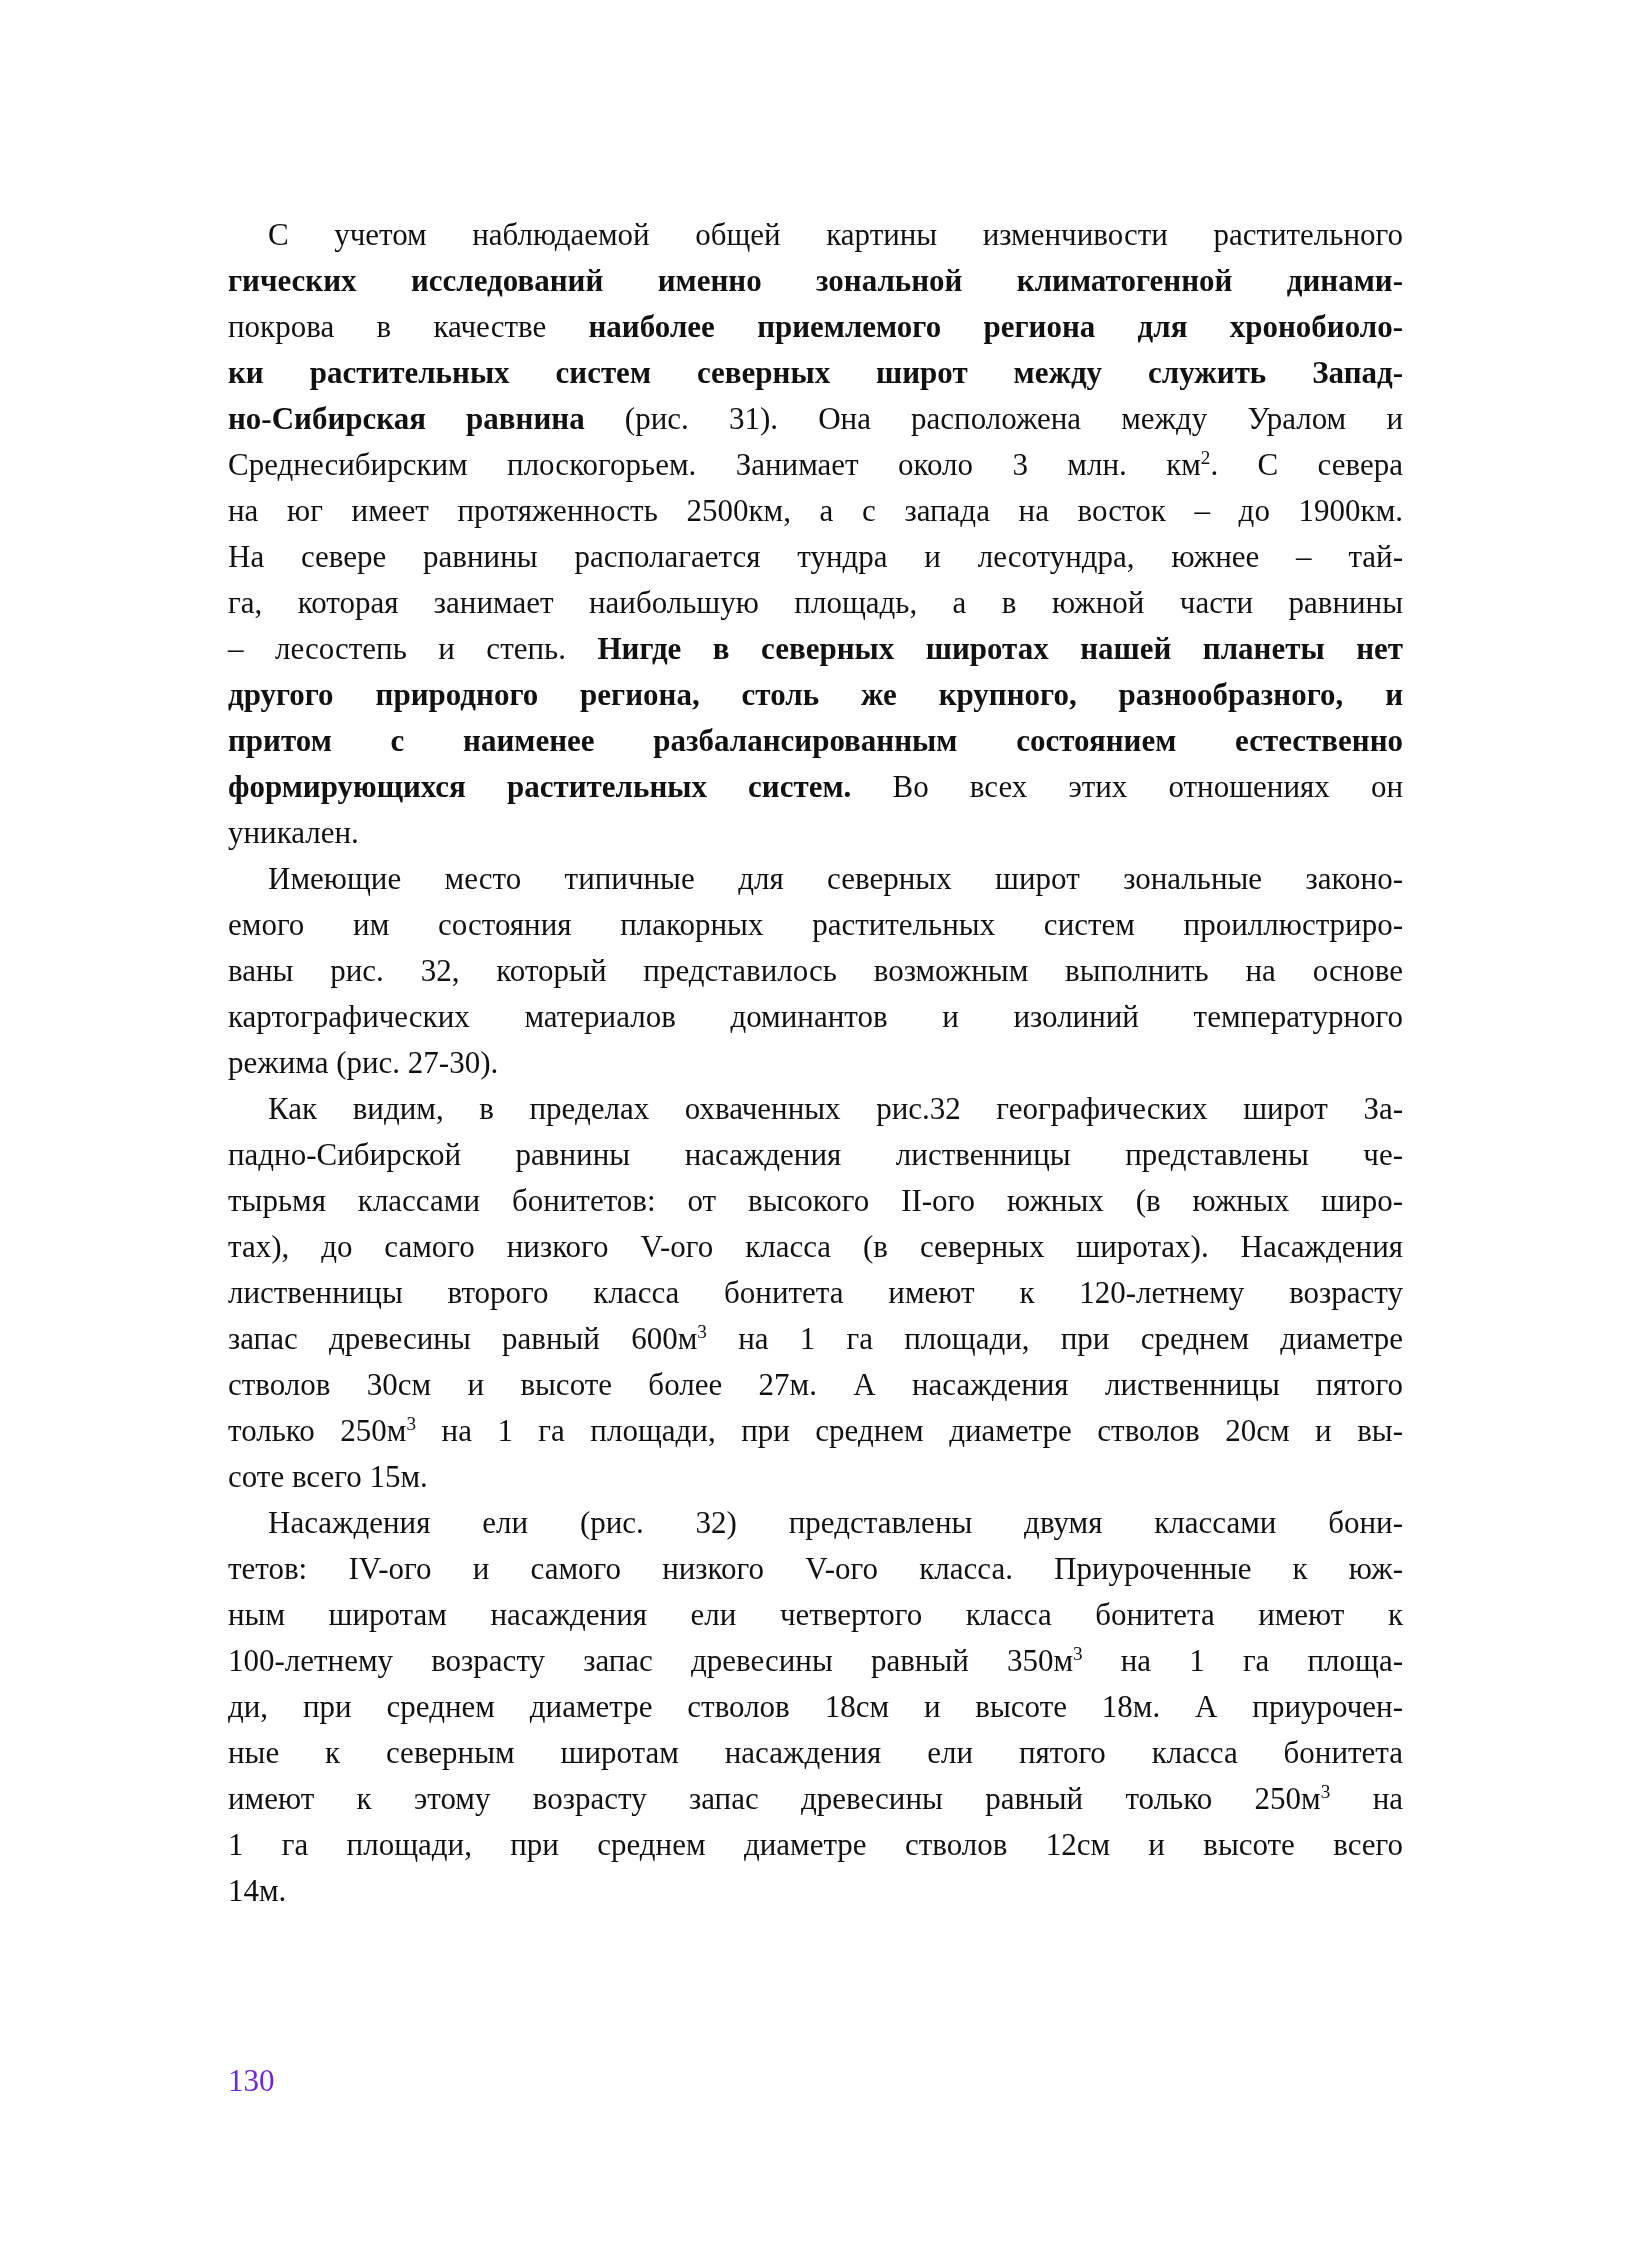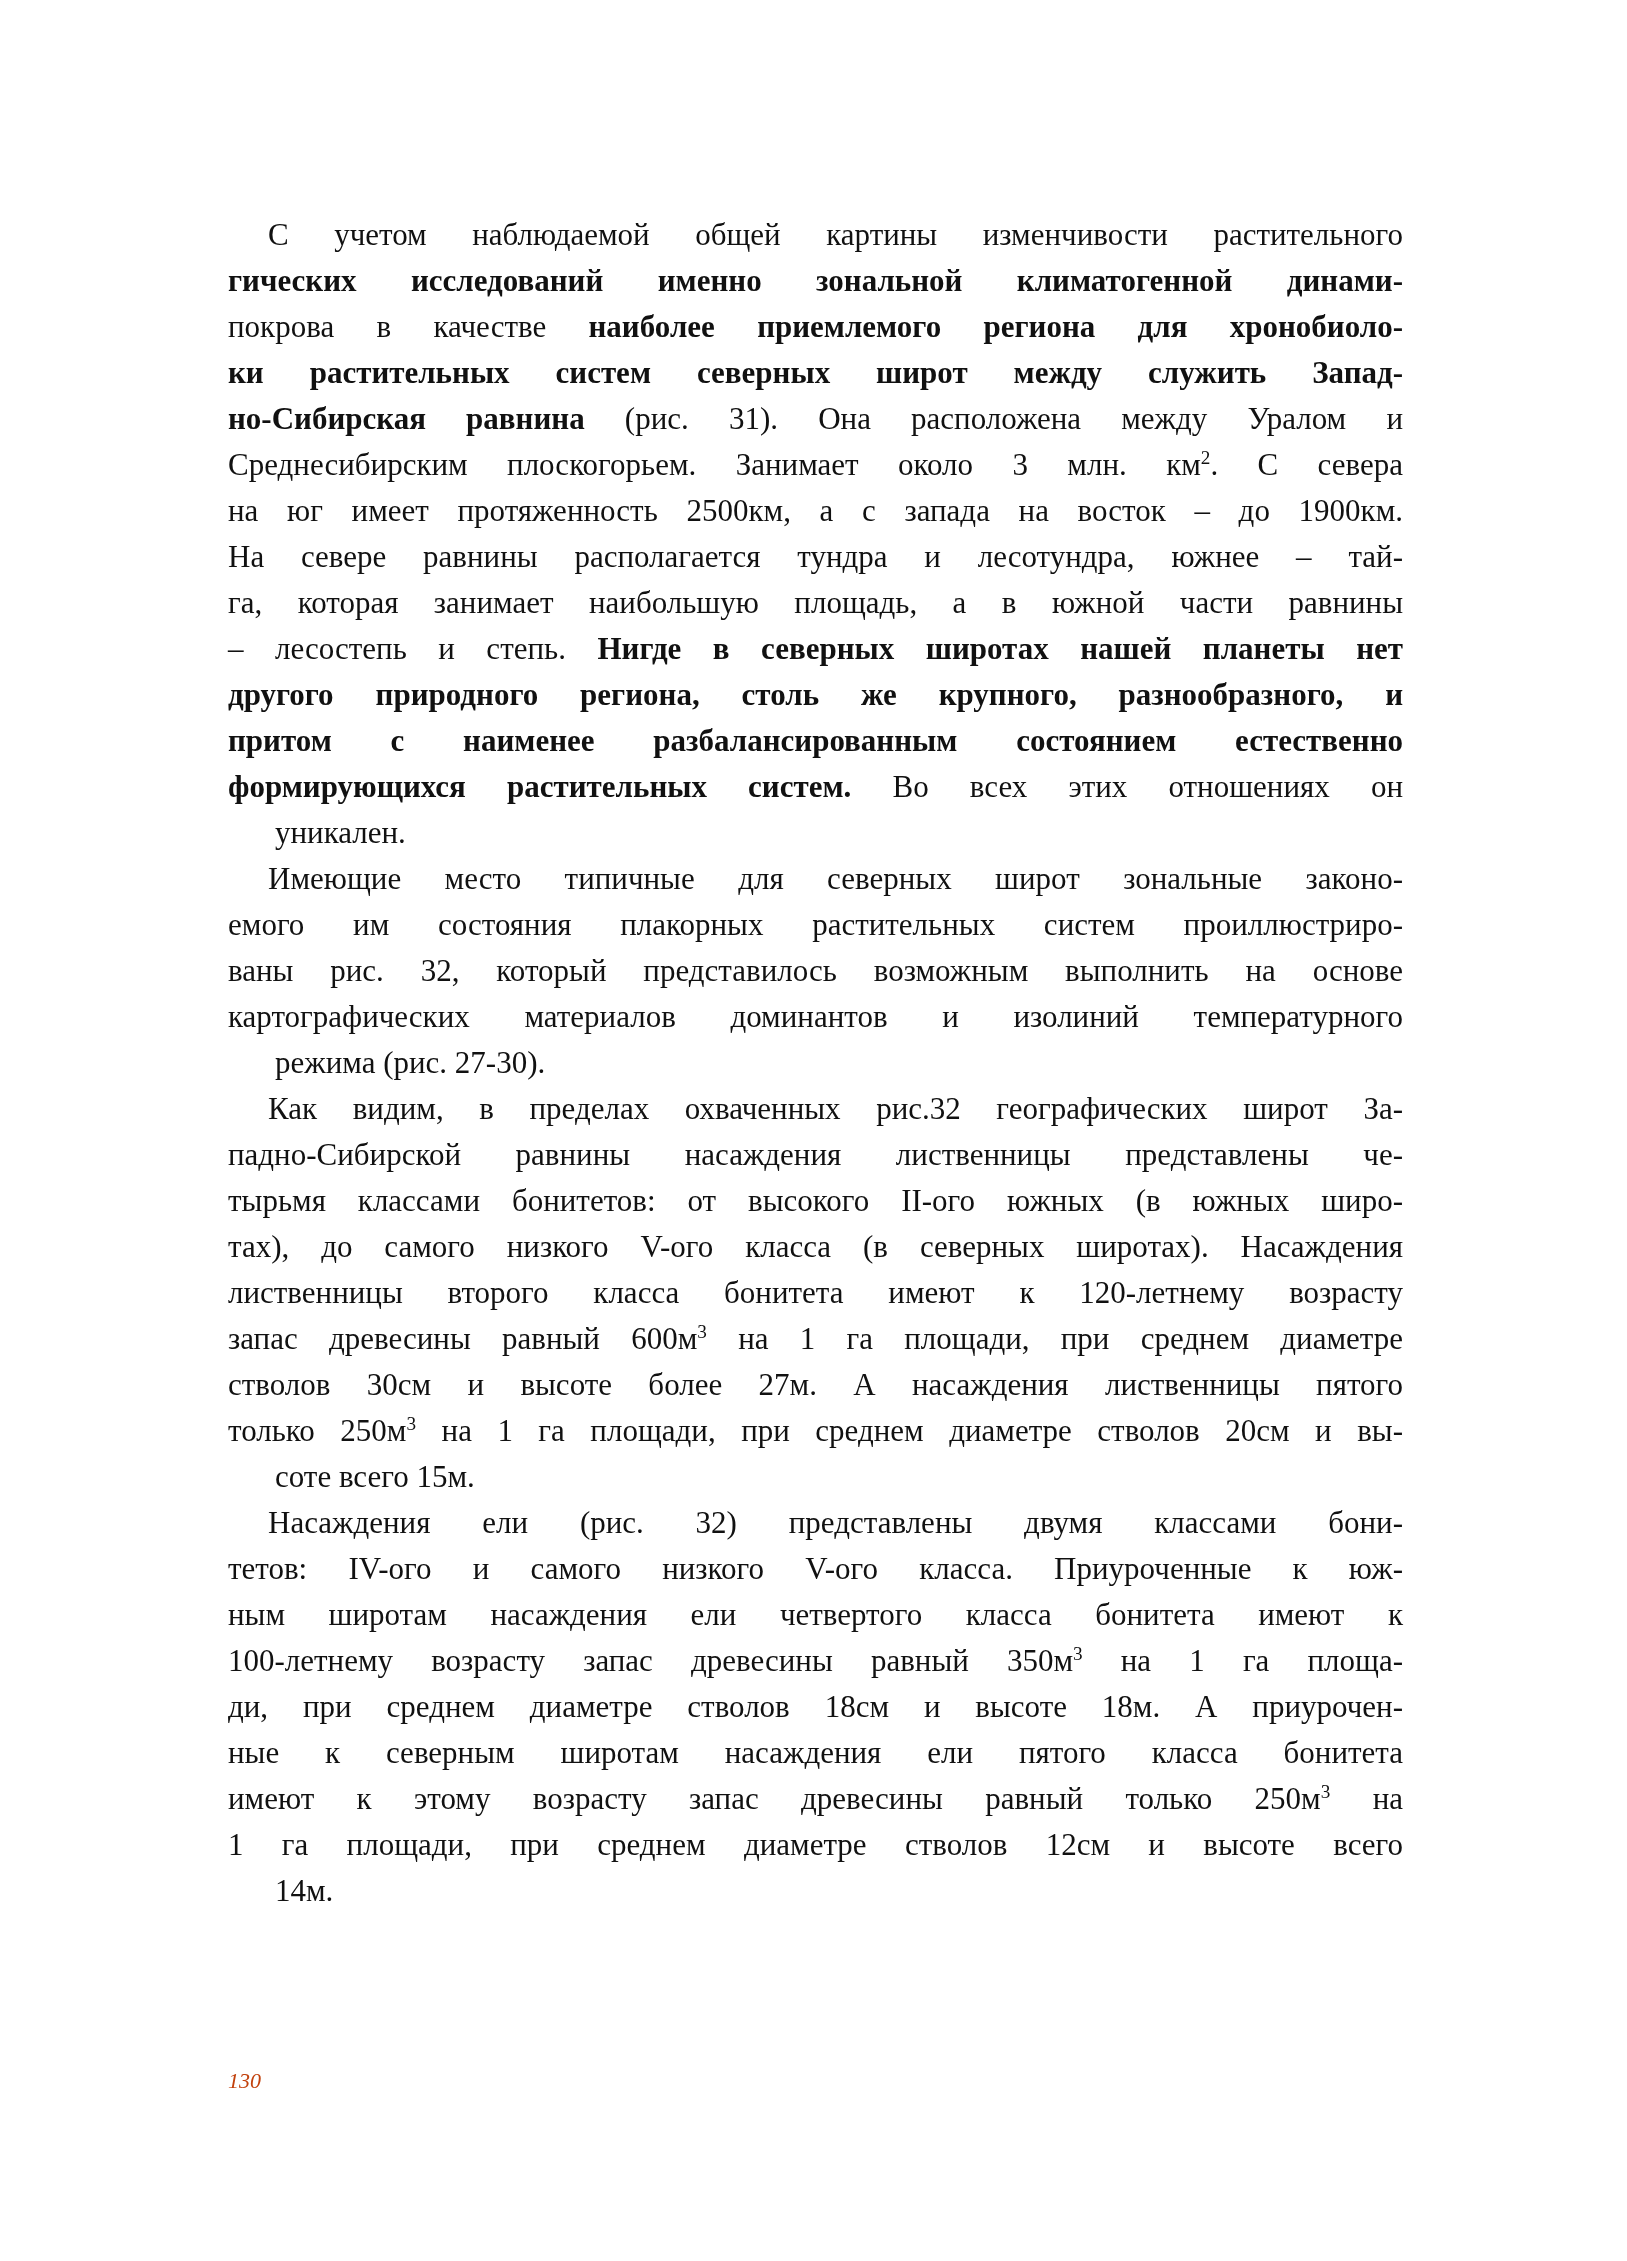--- a/index.html
+++ b/index.html
@@ -24,36 +24,34 @@
     font-size: 31px;
     line-height: 46px;
     height: 46px;
     text-align: justify;
     text-align-last: justify;
     white-space: normal;
     overflow: visible;
   }
   .line.last {
     text-align-last: left;
-    margin-left: 47px;
   }
   .line.indent { text-indent: 40px; }
   .line b { font-weight: bold; }
   .line sup {
     font-size: 0.62em;
     line-height: 0;
     vertical-align: super;
   }
   .page-number {
     position: absolute;
     left: 228px; top: 2058px;
-    font-size: 22px;
+    font-size: 31px;
     line-height: 46px;
-    color: #c2410c;
-    font-style: italic;
+    color: #6d28d9;
   }
 </style>
 </head>
 <body>
 
 <div class="page">
   <div class="text-block" id="text-block">
       <div class="para">
         <div class="line indent"><span>С учетом наблюдаемой общей картины изменчивости растительного</span></div>
         <div class="line"><b>гических исследований именно зональной климатогенной динами-</b></div>

